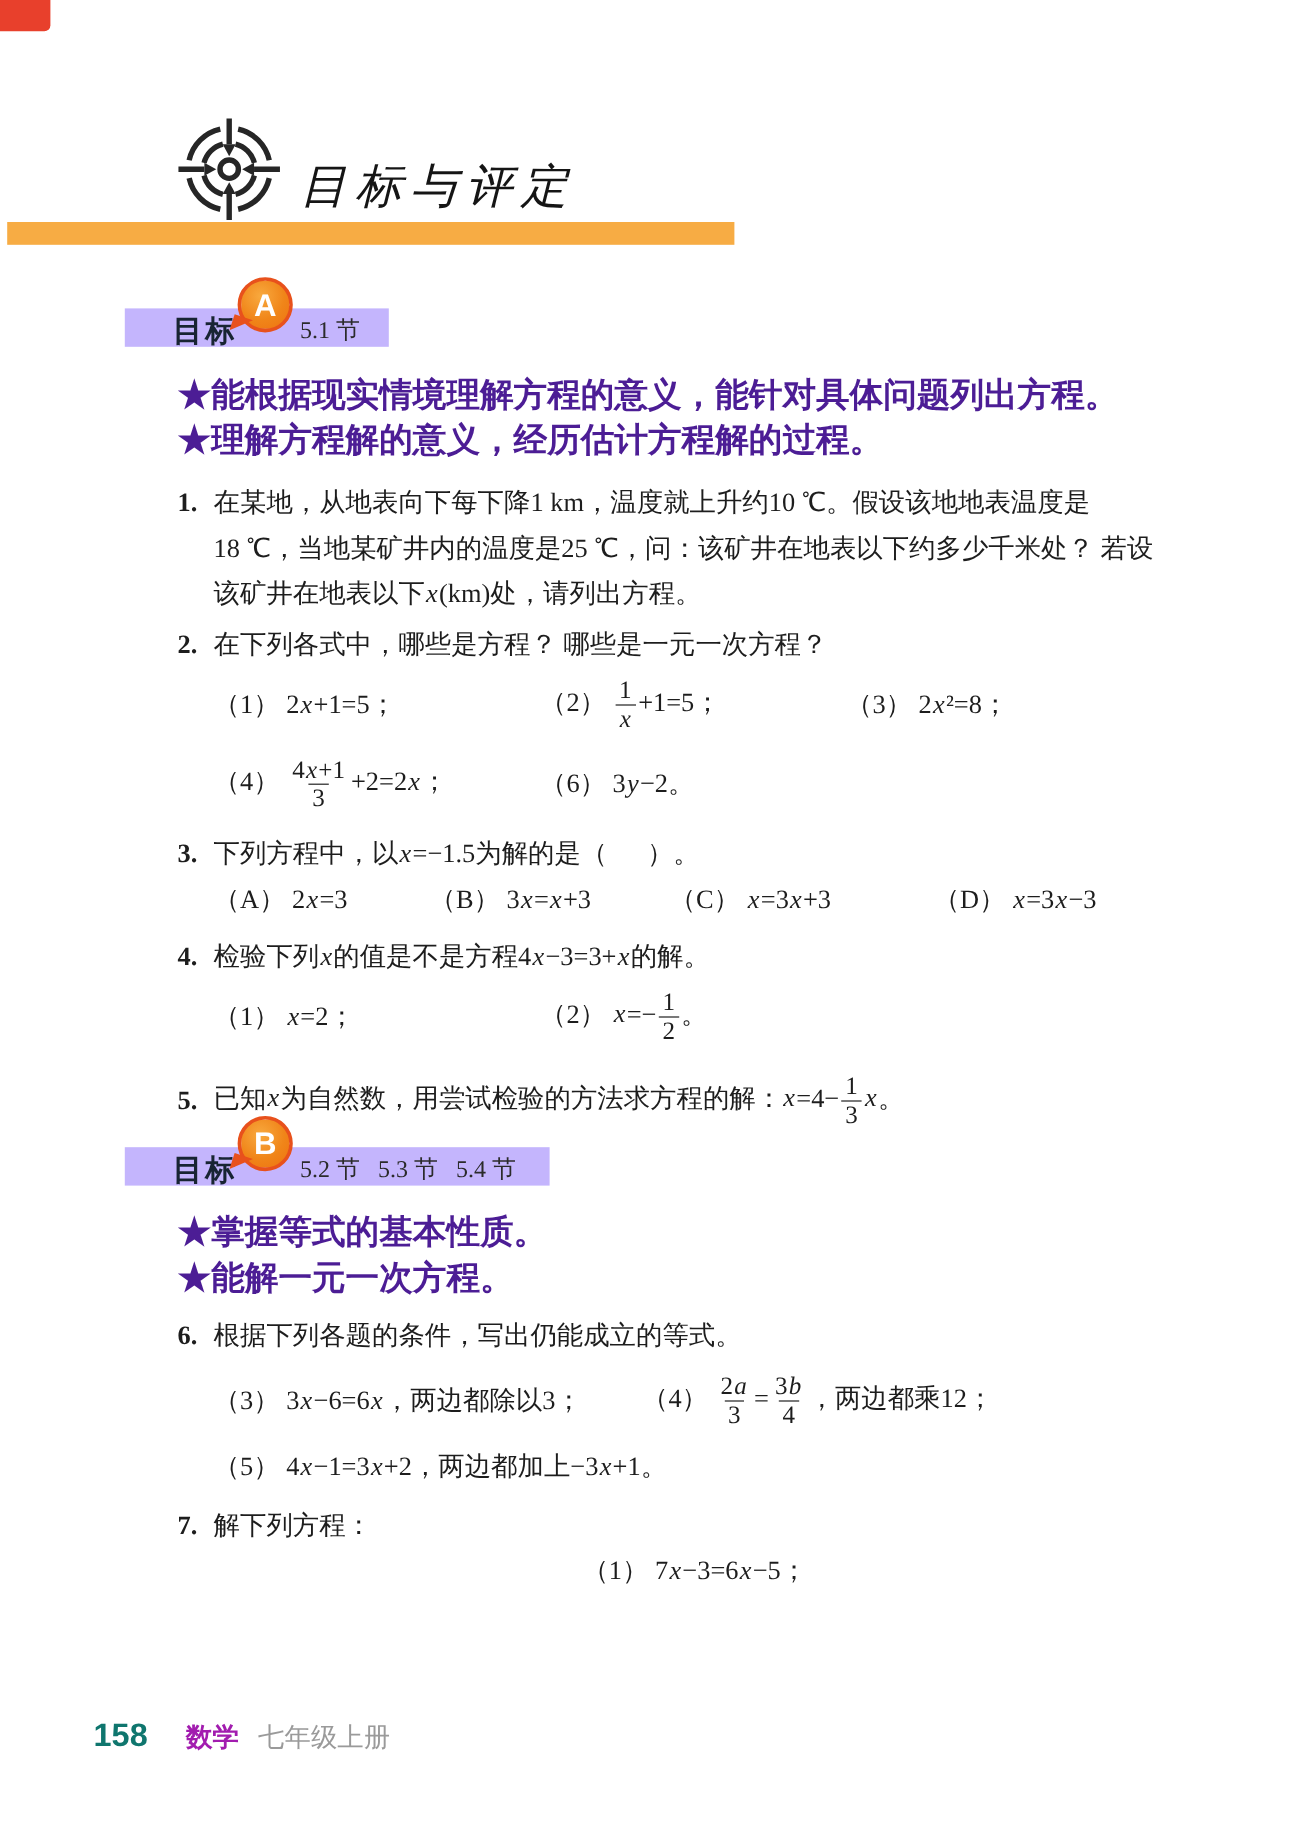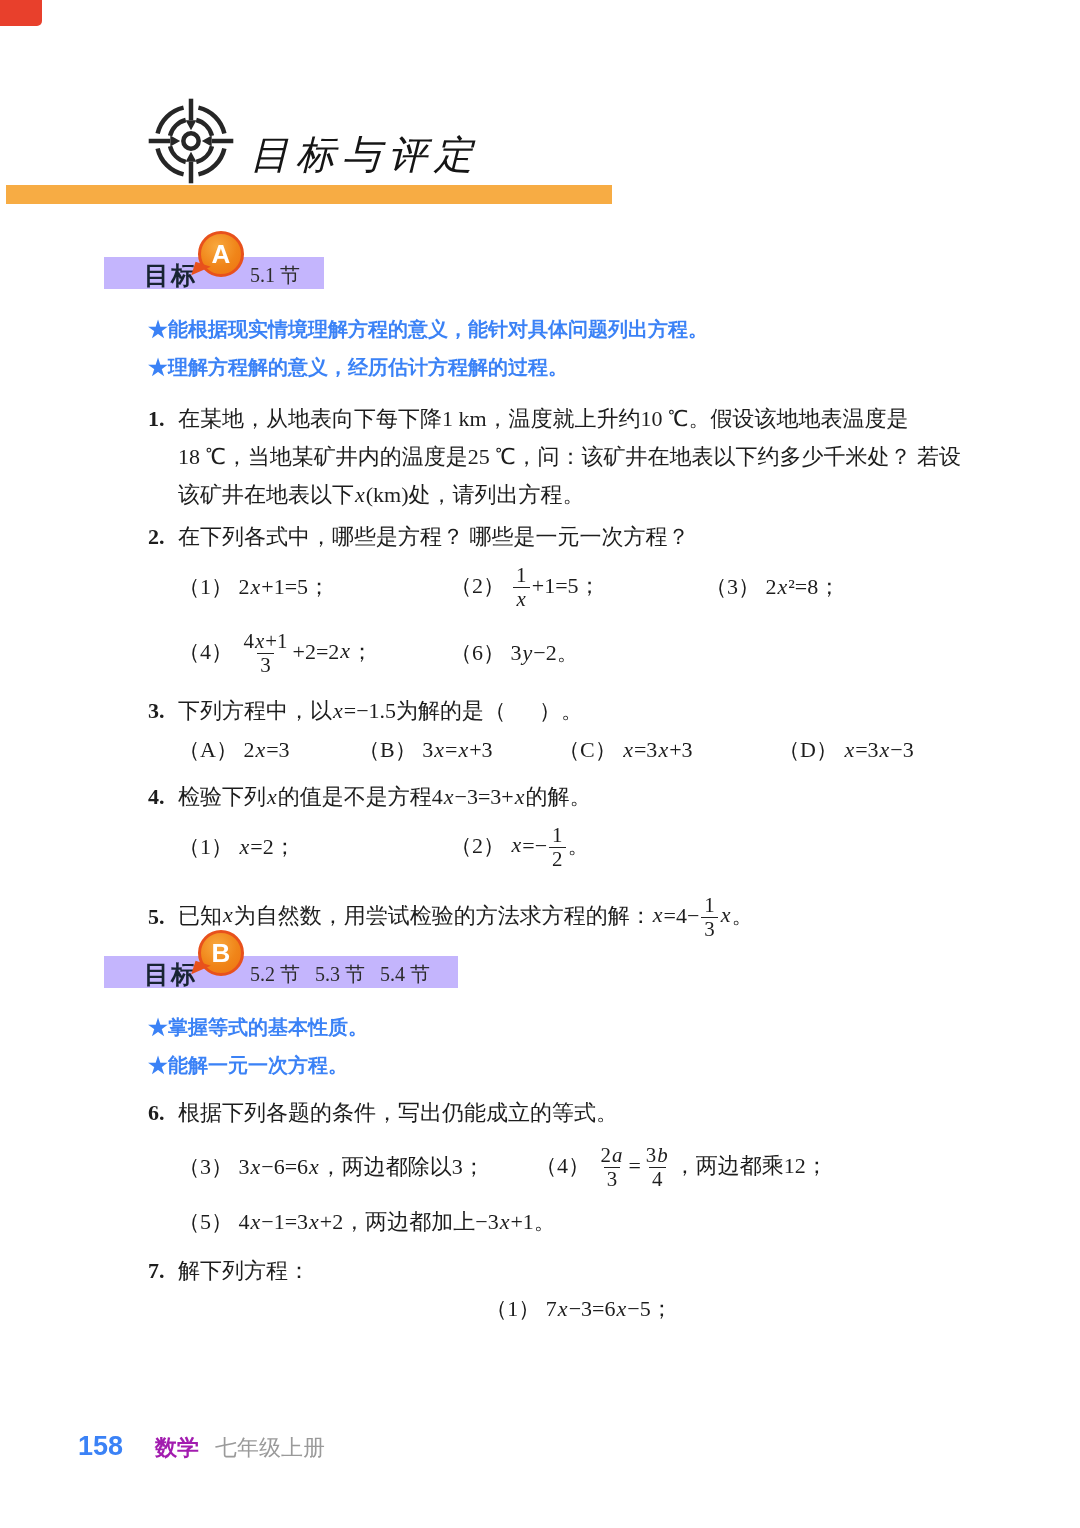--- a/index.html
+++ b/index.html
@@ -29,22 +29,22 @@
          border:3px solid #e8511c;box-sizing:border-box;
          display:flex;align-items:center;justify-content:center;
          font-family:"Liberation Sans",sans-serif;font-weight:bold;font-size:26px;color:#ffffff;}
   .badge::after{content:"";position:absolute;left:-8px;bottom:-4px;width:0;height:0;
                 border-style:solid;border-width:14px 16px 0 0;border-color:#e8511c transparent transparent transparent;
                 transform:rotate(18deg);}
 
   
   .colA{position:absolute;left:148px;top:310px;width:832px;}
   .colB{position:absolute;left:148px;top:1008px;width:832px;}
-  .goals{font-family:"Liberation Sans",sans-serif;font-weight:bold;font-size:20px;
-         line-height:38px;color:#3b82f6;}
+  .goals{font-family:"Liberation Sans",sans-serif;font-weight:bold;font-size:28px;
+         line-height:38px;color:#4c1d95;}
   .prob{display:flex;align-items:flex-start;font-size:22px;line-height:38px;}
   .prob.vcenter{align-items:center;}
   .pnum{width:30px;flex:0 0 30px;font-weight:bold;}
   .pbody{flex:1;}
   .frow{display:flex;align-items:center;font-size:22px;}
   .frow .c272{flex:0 0 272px;}
   .frow .c255{flex:0 0 255px;}
   .frow .c357{flex:0 0 357px;}
   .frow .o1{flex:0 0 180px;}
   .frow .o2{flex:0 0 200px;}
@@ -55,21 +55,21 @@
   
   .math i{font-style:italic;padding:0 1px;}
   .frac{display:inline-flex;flex-direction:column;align-items:center;vertical-align:middle;
         line-height:1.1;margin:0 2px;font-size:0.95em;}
   .frac .fn{padding:0 3px;}
   .frac .fd{border-top:1.6px solid #222;padding:0 3px;}
 
   
   .footer{position:absolute;left:78px;top:1431px;display:flex;align-items:baseline;
           font-family:"Liberation Sans",sans-serif;}
-  .fpage{font-size:27px;font-weight:bold;color:#3b82f6;}
+  .fpage{font-size:27px;font-weight:bold;color:#0f766e;}
   .fsubj{font-size:22px;font-weight:bold;color:#a21caf;margin-left:32px;}
   .fvol{font-size:22px;color:#9a9a9a;margin-left:16px;}
 </style>
 </head>
 <body>
 
 <div class="corner"></div>
 
 <div class="hdr-icon">
   <svg viewBox="0 0 100 100" width="90" height="90">

